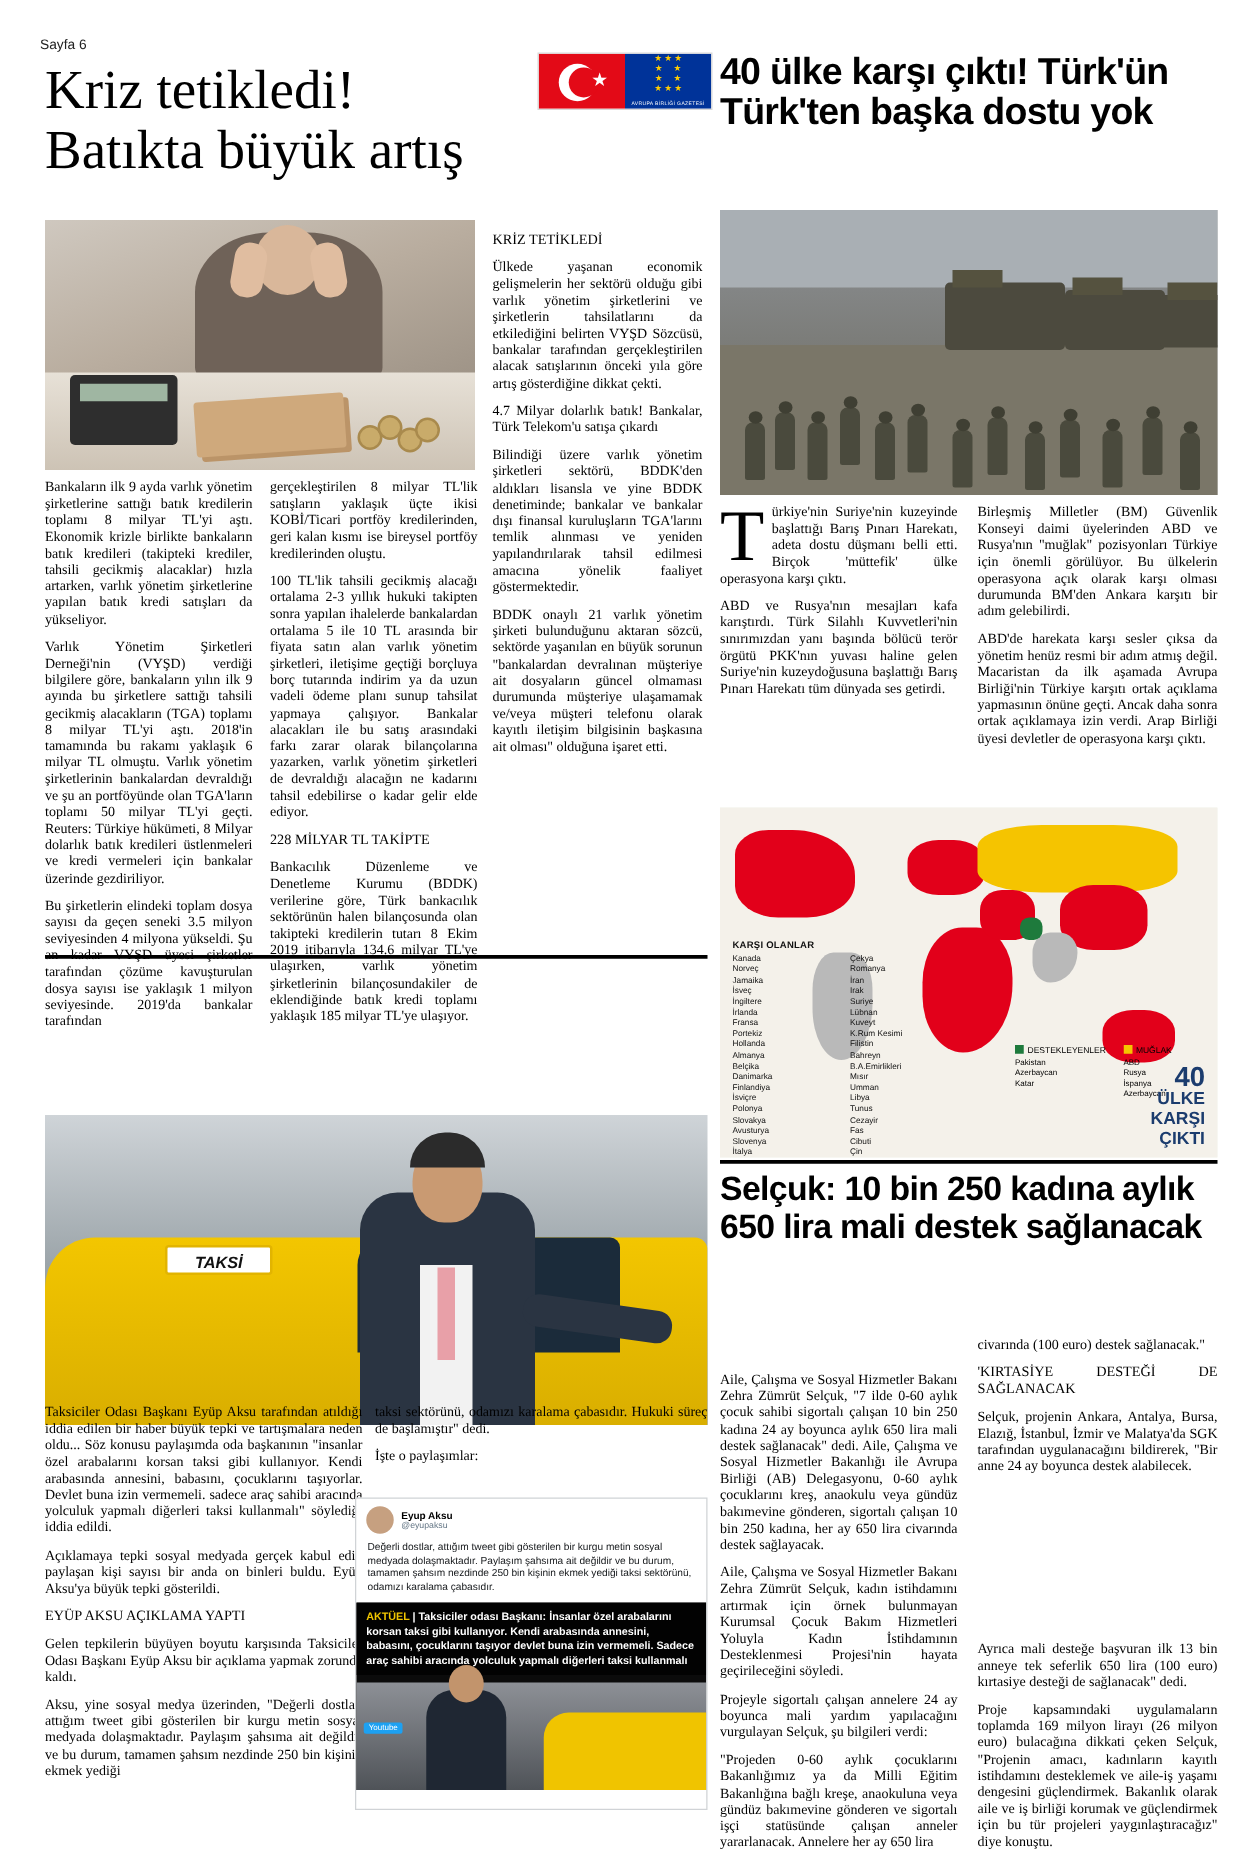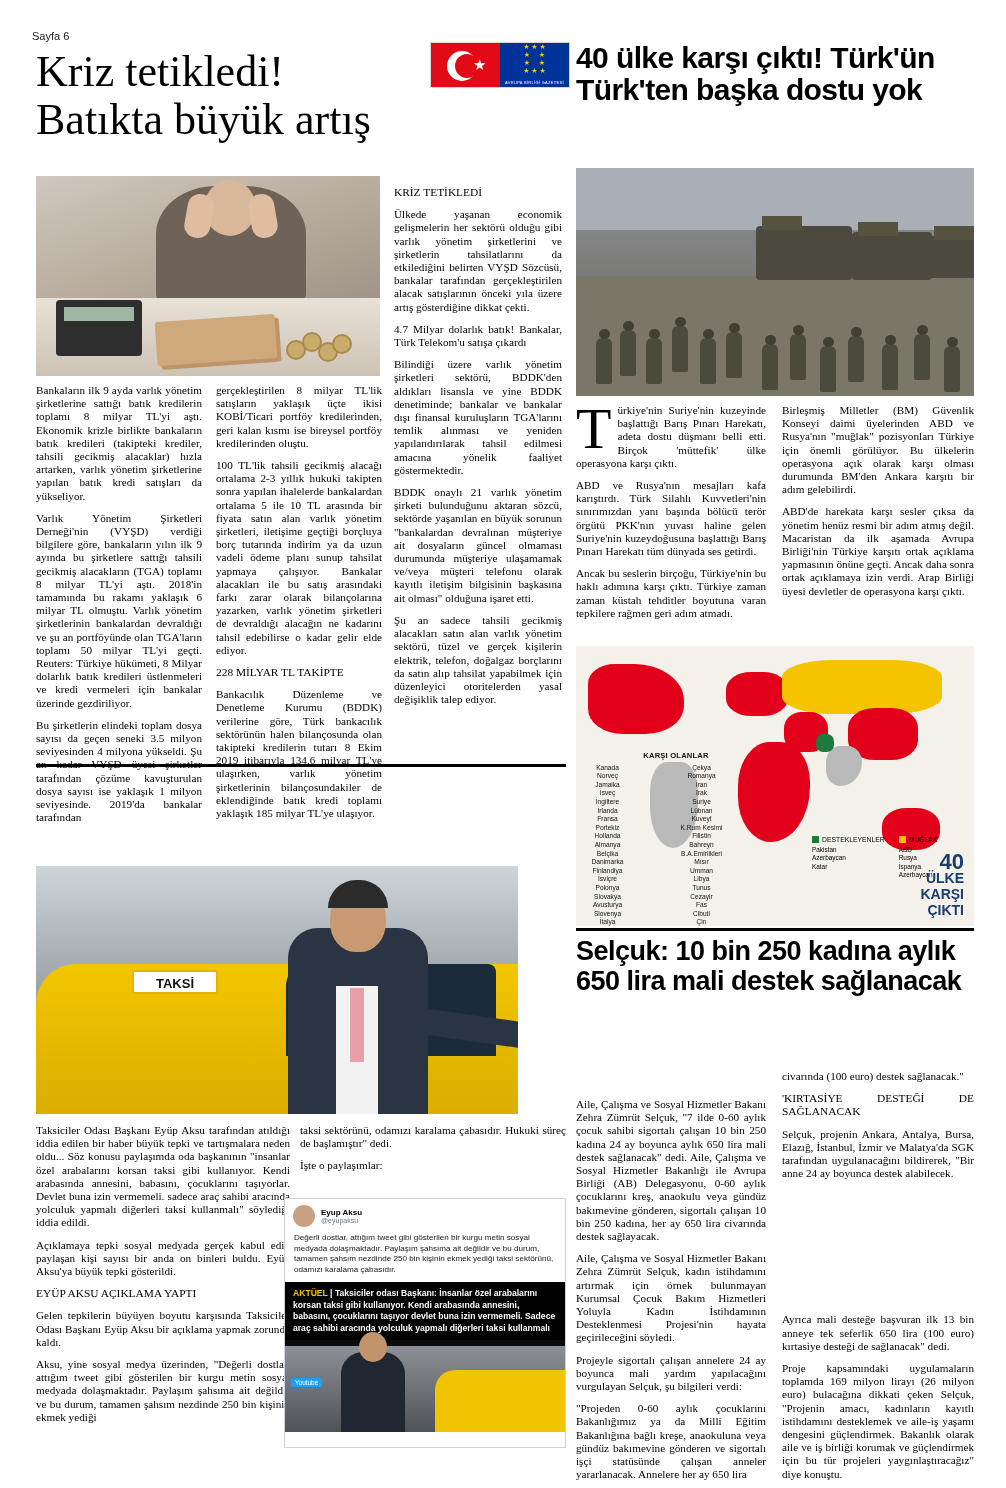--- a/index.html
+++ b/index.html
@@ -145,21 +145,20 @@
   .mapbox {
     position:absolute; left:576px; top:646px; width:398px; height:280px;
     background:#f4f1ea; overflow:hidden;
   }
   .map-bg { position:absolute; inset:0; background:#f4f1ea; }
   .blob { position:absolute; border-radius:28% 52% 40% 36%; }
   .map-legend {
     position:absolute; left:10px; top:106px; width:180px;
     font-family:"Liberation Sans", sans-serif; font-size:6.6px; line-height:8.6px;
     color:#111;
-    text-align:center;
   }
   .map-legend h5 { margin:0 0 3px 0; font-size:7.6px; letter-spacing:.2px;}
   .legend-cols { display:flex; gap:8px; }
   .legend-cols div { width:50%; }
   .map-legend2 {
     position:absolute; left:236px; top:190px; width:150px;
     font-family:"Liberation Sans", sans-serif; font-size:6.4px; line-height:8.2px;
   }
   .lg-row { display:flex; gap:14px; }
   .lg-title { font-size:6.8px; margin-bottom:2px; display:block;}
@@ -173,23 +172,24 @@
   .map-40 .sm { font-size:14px; display:block; }
 
   
   .hl-taksi {
     position:absolute; left:36px; top:772px; width:530px;
     font-family:"Liberation Sans", sans-serif; font-weight:bold;
     font-size:29px; line-height:32px; letter-spacing:-0.5px;
   }
   .rule-taksi { position:absolute; left:36px; top:764px; width:530px; height:3px; background:#000;}
   .photo-taksi {
-    position:absolute; left:36px; top:866px; width:482px; height:248px;
+    position:absolute; left:36px; top:892px; width:530px; height:248px;
     background:linear-gradient(180deg,#cfd4d8 0%, #9aa3a8 50%, #6f777c 100%);
     overflow:hidden;
+    font-style:italic;
   }
   .tx-car {
     position:absolute; left:0; bottom:0; width:530px; height:150px;
     background:linear-gradient(180deg,#f3c600 0%, #d9ae00 100%);
     border-radius:40px 10px 0 0;
   }
   .tx-win {
     position:absolute; left:250px; bottom:58px; width:210px; height:92px;
     background:#1b2b3a; border-radius:22px 8px 0 0;
   }
@@ -353,31 +353,29 @@
 
   <div class="col c2">
     <p>gerçekleştirilen 8 milyar TL'lik satışların yaklaşık üçte ikisi KOBİ/Ticari portföy kredilerinden, geri kalan kısmı ise bireysel portföy kredilerinden oluştu.</p>
     <p>100 TL'lik tahsili gecikmiş alacağı ortalama 2-3 yıllık hukuki takipten sonra yapılan ihalelerde bankalardan ortalama 5 ile 10 TL arasında bir fiyata satın alan varlık yönetim şirketleri, iletişime geçtiği borçluya borç tutarında indirim ya da uzun vadeli ödeme planı sunup tahsilat yapmaya çalışıyor. Bankalar alacakları ile bu satış arasındaki farkı zarar olarak bilançolarına yazarken, varlık yönetim şirketleri de devraldığı alacağın ne kadarını tahsil edebilirse o kadar gelir elde ediyor.</p>
     <p class="sub-head">228 MİLYAR TL TAKİPTE</p>
     <p>Bankacılık Düzenleme ve Denetleme Kurumu (BDDK) verilerine göre, Türk bankacılık sektörünün halen bilançosunda olan takipteki kredilerin tutarı 8 Ekim 2019 itibarıyla 134.6 milyar TL'ye ulaşırken, varlık yönetim şirketlerinin bilançosundakiler de eklendiğinde batık kredi toplamı yaklaşık 185 milyar TL'ye ulaşıyor.</p>
   </div>
 
   <div class="col c3">
     <p class="sub-head">KRİZ TETİKLEDİ</p>
-    <p>Ülkede yaşanan economik gelişmelerin her sektörü olduğu gibi varlık yönetim şirketlerini ve şirketlerin tahsilatlarını da etkilediğini belirten VYŞD Sözcüsü, bankalar tarafından gerçekleştirilen alacak satışlarının önceki yıla üzere artış gösterdiğine dikkat çekti.</p>
+    <p>Ülkede yaşanan economik gelişmelerin her sektörü olduğu gibi varlık yönetim şirketlerini ve şirketlerin tahsilatlarını da etkilediğini belirten VYŞD Sözcüsü, bankalar tarafından gerçekleştirilen alacak satışlarının önceki yıla göre artış gösterdiğine dikkat çekti.</p>
     <p>4.7 Milyar dolarlık batık! Bankalar, Türk Telekom'u satışa çıkardı</p>
     <p>Bilindiği üzere varlık yönetim şirketleri sektörü, BDDK'den aldıkları lisansla ve yine BDDK denetiminde; bankalar ve bankalar dışı finansal kuruluşların TGA'larını temlik alınması ve yeniden yapılandırılarak tahsil edilmesi amacına yönelik faaliyet göstermektedir.</p>
     <p>BDDK onaylı 21 varlık yönetim şirketi bulunduğunu aktaran sözcü, sektörde yaşanılan en büyük sorunun "bankalardan devralınan müşteriye ait dosyaların güncel olmaması durumunda müşteriye ulaşamamak ve/veya müşteri telefonu olarak kayıtlı iletişim bilgisinin başkasına ait olması" olduğuna işaret etti.</p>
-    <p>Şu an sadece tahsili gecikmiş alacakları satın alan varlık yönetim sektörü, tüzel ve gerçek kişilerin elektrik, telefon, doğalgaz borçlarını da satın alıp tahsilat yapabilmek için düzenleyici otoritelerden yasal değişiklik talep ediyor.</p>
   </div>
 
   <div class="col r1">
     <p><span class="dropcap">T</span><span>ürkiye'nin Suriye'nin kuzeyinde başlattığı Barış Pınarı Harekatı, adeta dostu düşmanı belli etti. Birçok 'müttefik' ülke operasyona karşı çıktı.</span></p>
     <p>ABD ve Rusya'nın mesajları kafa karıştırdı. Türk Silahlı Kuvvetleri'nin sınırımızdan yanı başında bölücü terör örgütü PKK'nın yuvası haline gelen Suriye'nin kuzeydoğusuna başlattığı Barış Pınarı Harekatı tüm dünyada ses getirdi.</p>
-    <p>Ancak bu seslerin birçoğu, Türkiye'nin bu haklı adımına karşı çıktı. Türkiye zaman zaman küstah tehditler boyutuna varan tepkilere rağmen geri adım atmadı.</p>
   </div>
   <div class="col r2">
     <p>Birleşmiş Milletler (BM) Güvenlik Konseyi daimi üyelerinden ABD ve Rusya'nın "muğlak" pozisyonları Türkiye için önemli görülüyor. Bu ülkelerin operasyona açık olarak karşı olması durumunda BM'den Ankara karşıtı bir adım gelebilirdi.</p>
     <p>ABD'de harekata karşı sesler çıksa da yönetim henüz resmi bir adım atmış değil. Macaristan da ilk aşamada Avrupa Birliği'nin Türkiye karşıtı ortak açıklama yapmasının önüne geçti. Ancak daha sonra ortak açıklamaya izin verdi. Arap Birliği üyesi devletler de operasyona karşı çıktı.</p>
   </div>
 
   <div class="mapbox">
     <div class="map-bg"></div>
 
     <div class="blob" style="left:12px;top:18px;width:96px;height:70px;background:#e2001a;"></div>

